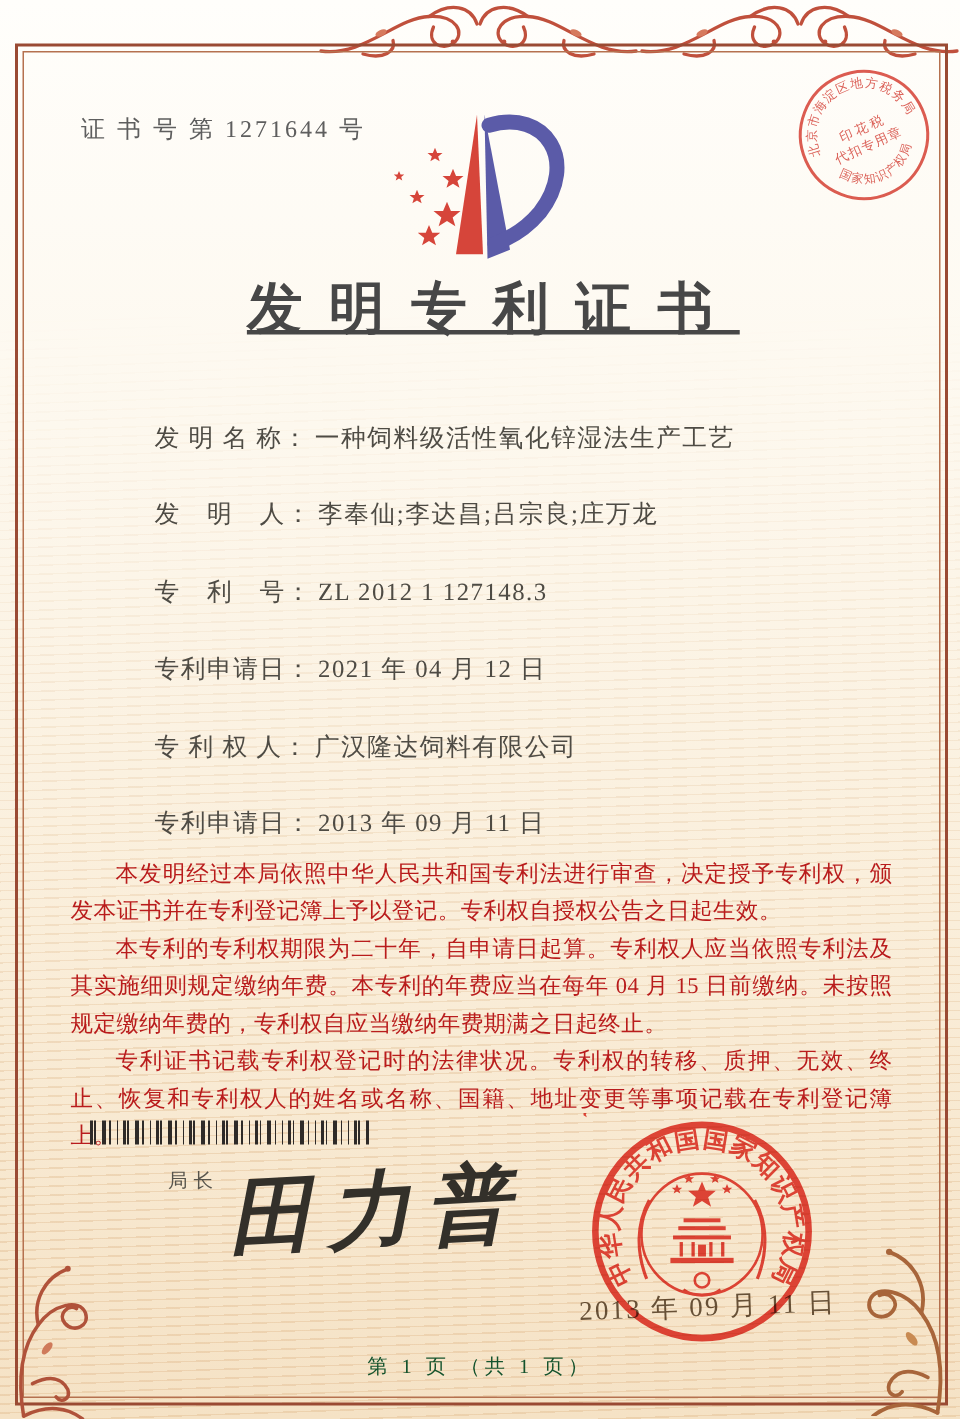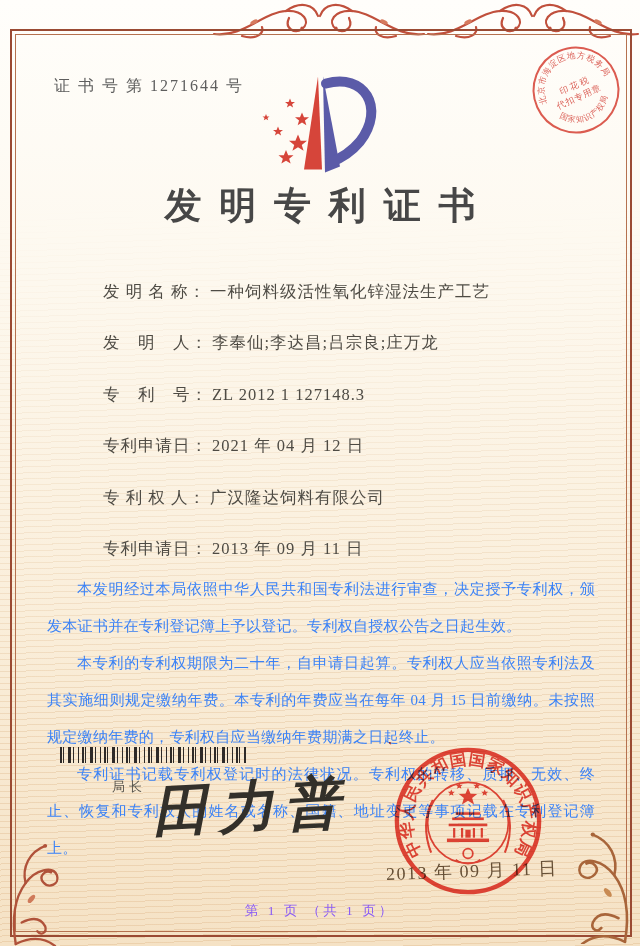--- a/index.html
+++ b/index.html
@@ -13,42 +13,42 @@
     position:absolute;inset:0;pointer-events:none;
     background:repeating-linear-gradient(178deg,rgba(216,170,120,0) 0 5px,rgba(216,170,120,.30) 5px 6px);
     -webkit-mask-image:linear-gradient(180deg,rgba(0,0,0,0) 0 22%,rgba(0,0,0,.5) 50%,#000 80%);
             mask-image:linear-gradient(180deg,rgba(0,0,0,0) 0 22%,rgba(0,0,0,.5) 50%,#000 80%);
   }
   .frame{position:absolute;left:10px;top:29px;right:8px;bottom:9px;border:2px solid #9a4a33;}
   .frame-inner{position:absolute;inset:3px;border:1px solid #b5714f;}
   .abs{position:absolute;}
   .cert-no{left:54px;top:76px;font-size:16px;letter-spacing:2px;color:#5e5e5e;}
   .doc-title{left:0;right:0;top:181px;text-align:center;font-size:37px;font-weight:700;
-    letter-spacing:.48em;text-indent:.48em;color:#474747;}
+    letter-spacing:.48em;text-indent:.48em;color:#474747;text-decoration:underline;}
   .field{left:55px;font-size:16.5px;letter-spacing:1px;color:#4e4b44;white-space:nowrap;margin-left:48px;}
   .fvalue{margin-left:4px;}
   .body-block{left:47px;width:548px;top:571px;}
-  .body-block p{margin:0;font-size:15px;line-height:37px;text-indent:2em;text-align:justify;
-    color:#3b82f6;letter-spacing:.3px;}
+  .body-block p{margin:0;font-size:15px;line-height:25px;text-indent:2em;text-align:justify;
+    color:#b91c1c;letter-spacing:.3px;}
   .barcode{left:60px;top:747px;width:186px;height:16px;
     background:repeating-linear-gradient(90deg,
       #2e2a28 0 2px,transparent 2px 3px,
       #2e2a28 3px 4px,transparent 4px 8px,
       #2e2a28 8px 11px,transparent 11px 13px,
       #2e2a28 13px 14px,transparent 14px 18px,
       #2e2a28 18px 19px,transparent 19px 22px);}
   .sig-label{left:112px;top:778px;font-size:13px;letter-spacing:4px;color:#57544c;}
   .sig-name{left:152px;top:770px;font-size:56px;font-style:italic;font-weight:600;
     letter-spacing:10px;color:#33302a;transform:rotate(-3deg);}
   .seal-svg{left:389px;top:742px;width:158px;height:158px;mix-blend-mode:multiply;opacity:.93;}
   .seal-date{left:386px;top:859px;font-size:18px;letter-spacing:1.5px;color:#6b5a45;
     transform:rotate(-2deg);mix-blend-mode:multiply;}
   .tax-stamp{left:528px;top:42px;width:96px;height:96px;transform:rotate(-24deg);
     mix-blend-mode:multiply;opacity:.9;}
-  .footer{left:0;right:0;top:902px;text-align:center;font-size:13.5px;letter-spacing:3px;color:#8b5cf6;}
+  .footer{left:0;right:0;top:902px;text-align:center;font-size:13.5px;letter-spacing:3px;color:#14532d;}
   .top-ornament{left:212px;top:0;width:428px;height:50px;}
   .corner-bl{left:2px;bottom:0;width:108px;height:108px;}
   .corner-br{right:0;bottom:2px;width:118px;height:118px;transform:scaleX(-1);}
   .logo-svg{left:252px;top:73px;width:140px;height:106px;}
 </style>
 </head>
 <body>
 
 <div class="guilloche"></div>
 

